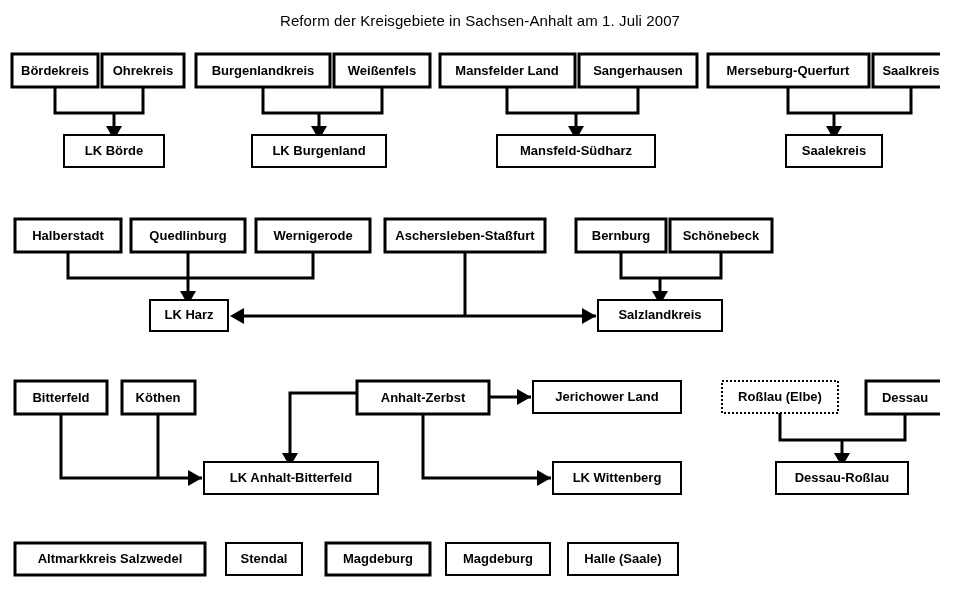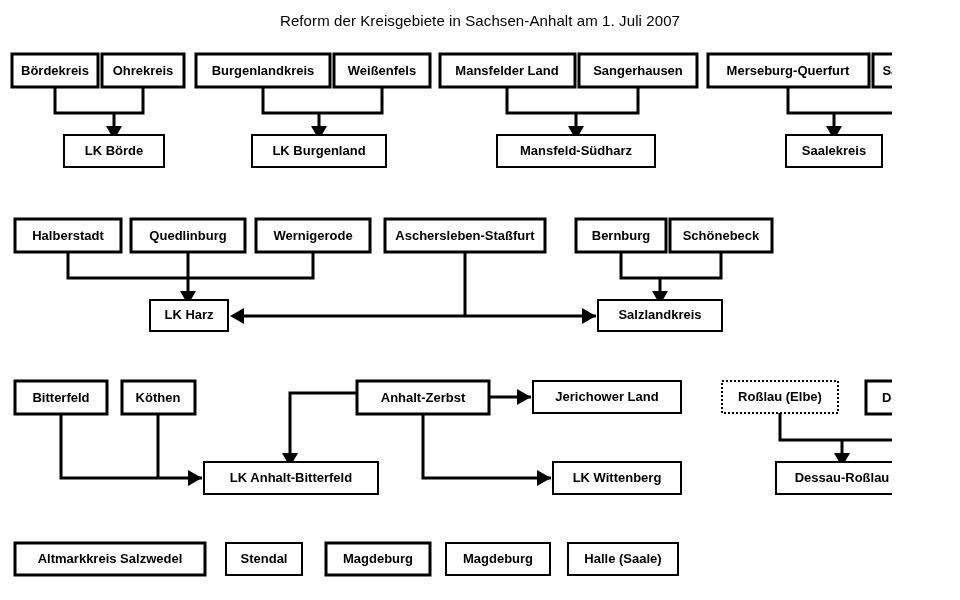--- a/index.html
+++ b/index.html
@@ -7,20 +7,21 @@
     padding: 0;
     background: #ffffff;
   }
   #page {
     position: relative;
     width: 892px;
     height: 600px;
     background: #ffffff;
     font-family: "Liberation Sans", sans-serif;
     overflow: hidden;
+    padding-left: 48px;
   }
   #diagram-title {
     position: absolute;
     left: 0;
     top: 12px;
     width: 960px;
     text-align: center;
     font-size: 15px;
     font-weight: 400;
     color: #000000;

